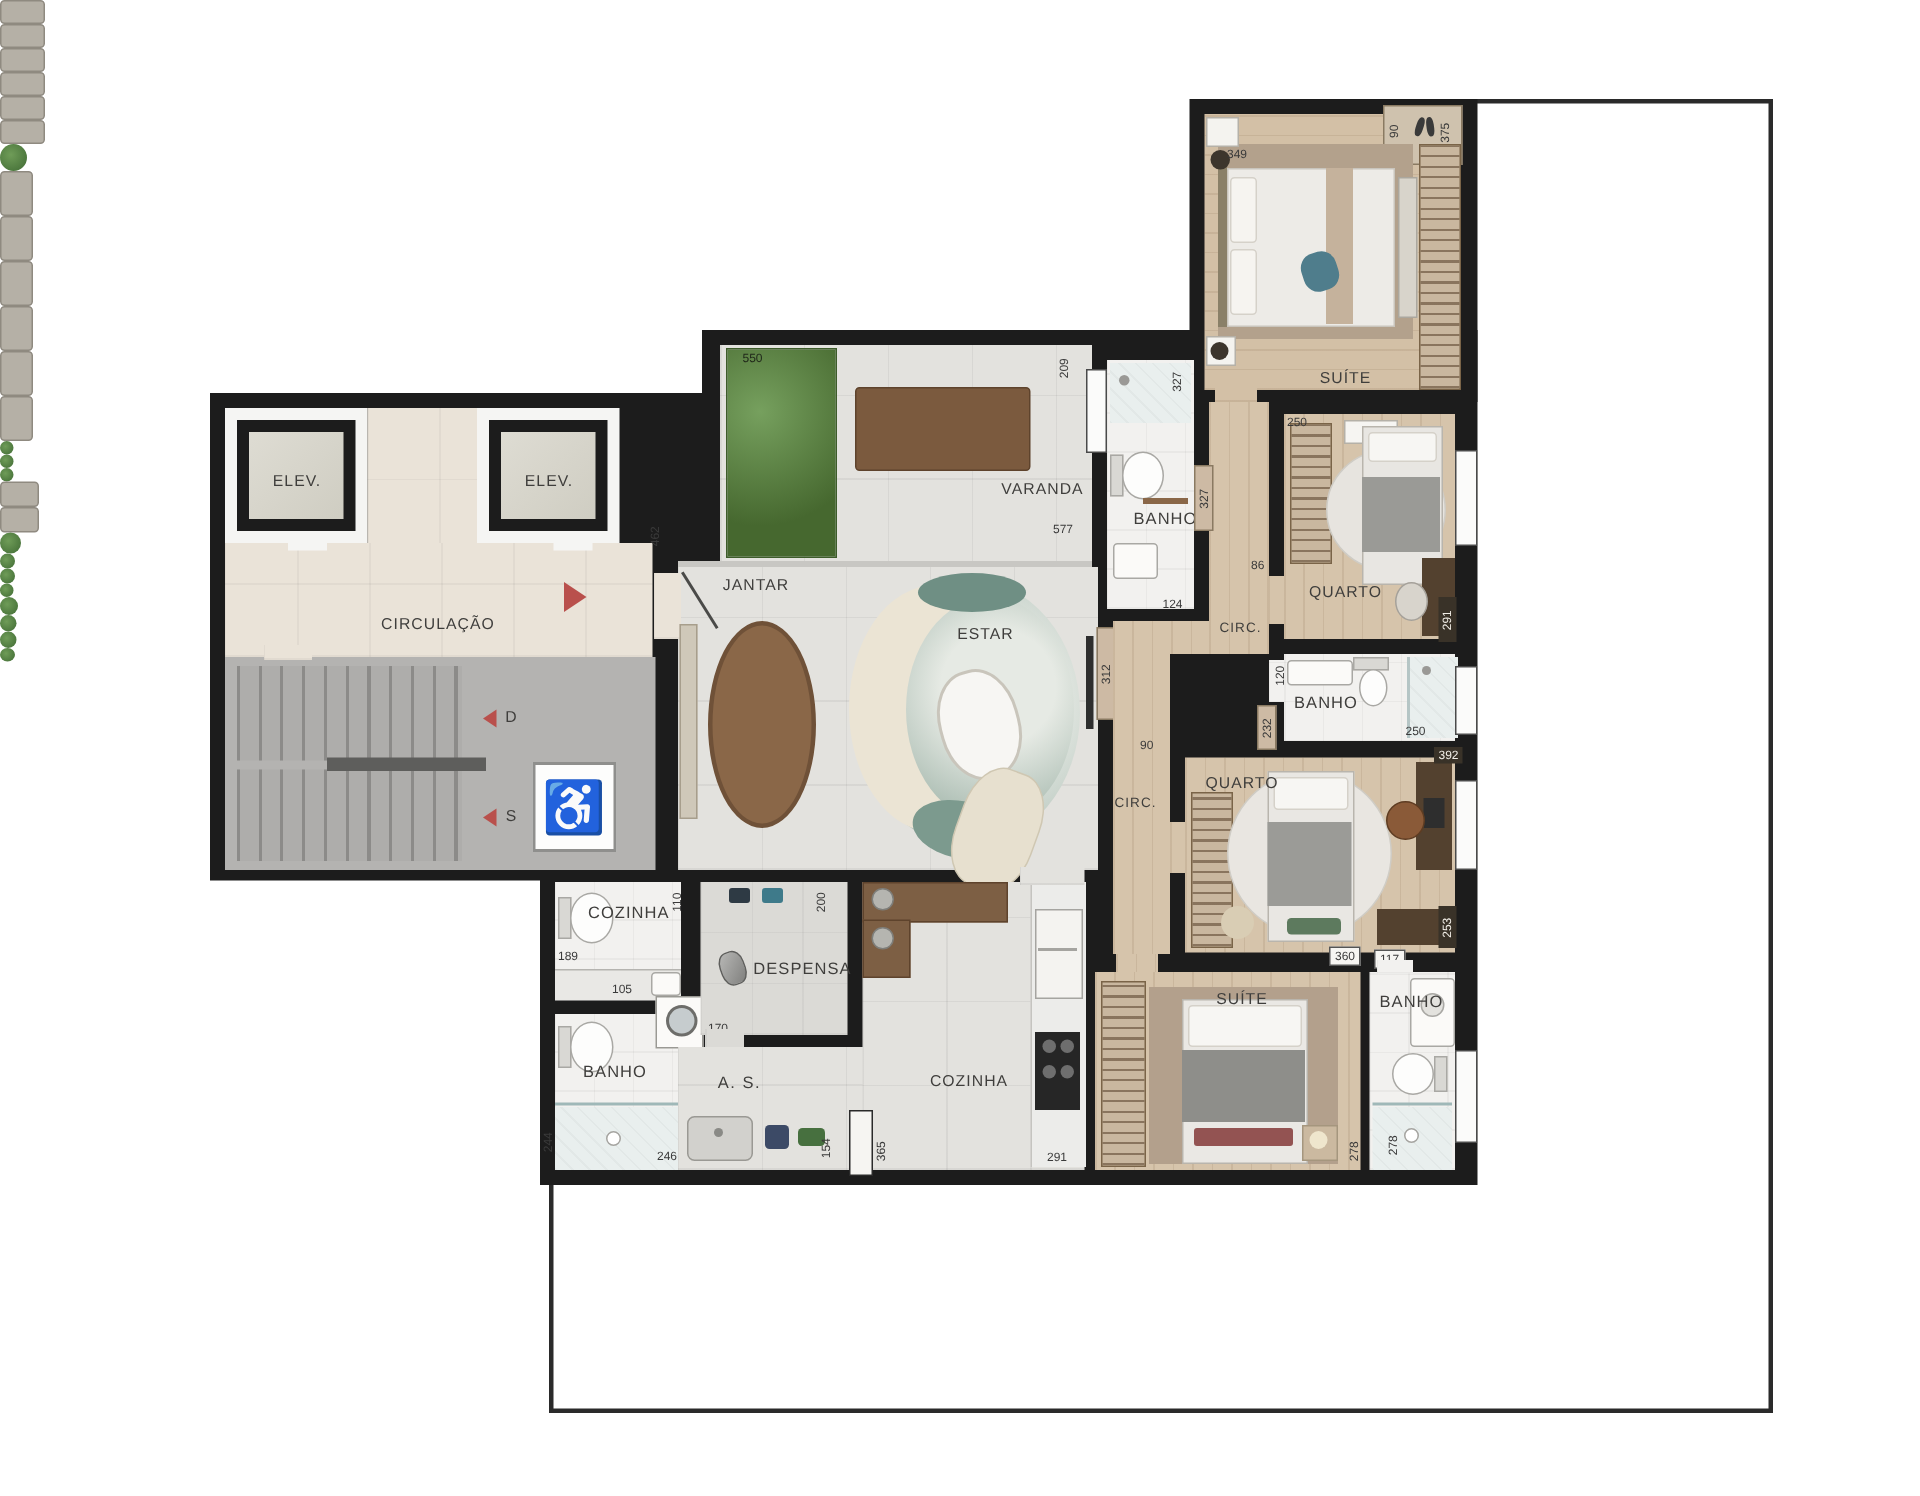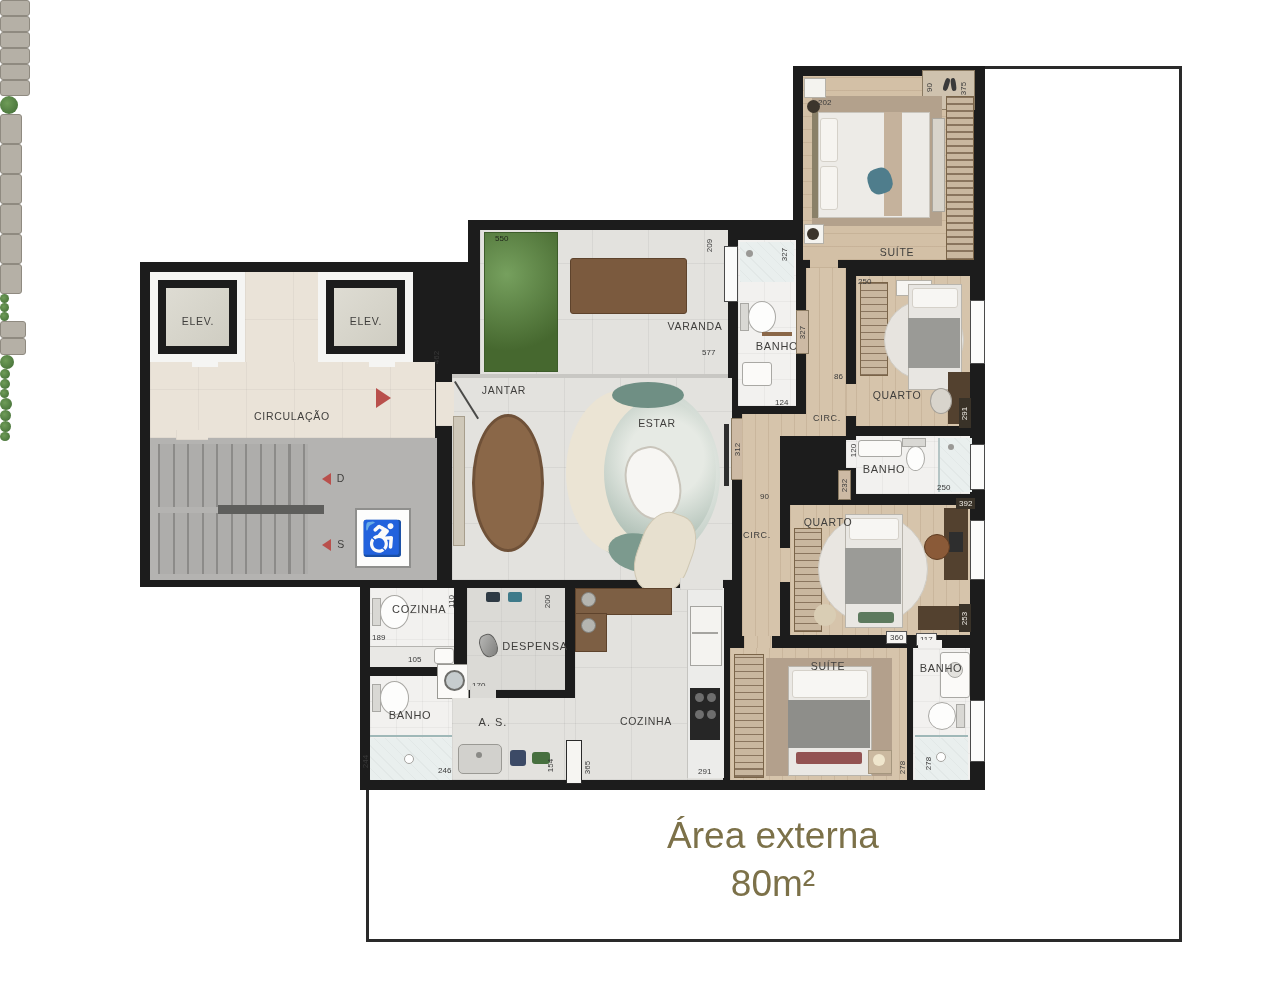--- a/index.html
+++ b/index.html
@@ -241,21 +241,21 @@
   <div class="furn" style="left:820px;top:166px;width:16px;height:42px;background:#f6f4f0;border:1px solid #d5d1c9;border-radius:3px"></div>
   <div class="furn" style="left:884px;top:112px;width:18px;height:104px;background:#c5b29c"></div>
   <div class="furn" style="left:868px;top:168px;width:24px;height:26px;background:#4f7d8c;border-radius:40%;transform:rotate(-18deg)"></div>
   <div class="furn" style="left:804px;top:78px;width:20px;height:18px;background:#f4f3ef;border:1px solid #b5b1a8"></div>
   <div class="furn" style="left:807px;top:100px;width:13px;height:13px;border-radius:50%;background:#3c352c"></div>
   <div class="furn" style="left:804px;top:224px;width:18px;height:18px;background:#f4f3ef;border:1px solid #b5b1a8"></div>
   <div class="furn" style="left:807px;top:228px;width:12px;height:12px;border-radius:50%;background:#3c352c"></div>
   <div class="furn" style="left:932px;top:118px;width:11px;height:92px;background:#d8d4cb;border:1px solid #aba79e"></div>
   <div class="furn hatch" style="left:946px;top:96px;width:26px;height:162px"></div>
   <div class="lbl" style="left:864px;top:246px;width:66px">SUÍTE</div>
-  <div class="dim" style="left:818px;top:98px">202</div>
+  <div class="dim" style="left:818px;top:98px">349</div>
 
   <div class="room bath" style="left:738px;top:240px;width:58px;height:166px"></div>
   <div class="furn shower" style="left:740px;top:242px;width:54px;height:40px"></div>
   <div class="furn" style="left:746px;top:250px;width:7px;height:7px;border-radius:50%;background:#9a9996"></div>
   <div class="furn toilet-tank" style="left:740px;top:303px;width:7px;height:26px"></div>
   <div class="furn toilet-bowl" style="left:748px;top:301px;width:26px;height:30px"></div>
   <div class="abs" style="left:762px;top:332px;width:30px;height:4px;background:#8a6748"></div>
   <div class="furn sinkbox" style="left:742px;top:362px;width:28px;height:22px"></div>
   <div class="plant" style="left:748px;top:390px;width:10px;height:10px"></div>
   <div class="lbl s9" style="left:753px;top:340px;width:48px">BANHO</div>
@@ -363,18 +363,14 @@
   <div class="furn toilet-tank" style="left:956px;top:704px;width:7px;height:22px"></div>
   <div class="furn shower" style="left:915px;top:738px;width:53px;height:42px"></div>
   <div class="abs" style="left:915px;top:735px;width:53px;height:2px;background:#9fb8b8"></div>
   <div class="furn" style="left:936px;top:752px;width:8px;height:8px;border:1px solid #a5a4a0;border-radius:50%;background:#fff"></div>
   <div class="lbl s9" style="left:917px;top:662px;width:48px">BANHO</div>
   <div class="dimv" style="left:924px;top:750px;width:10px;height:26px">
       <span>278</span>
     </div>
   <div class="win" style="left:970px;top:700px;width:13px;height:60px"></div>
 
-  <div class="title">
-    <div>Área externa</div>
-    <div>80m²</div>
-  </div>
 
 </div>
 
 </body></html>

